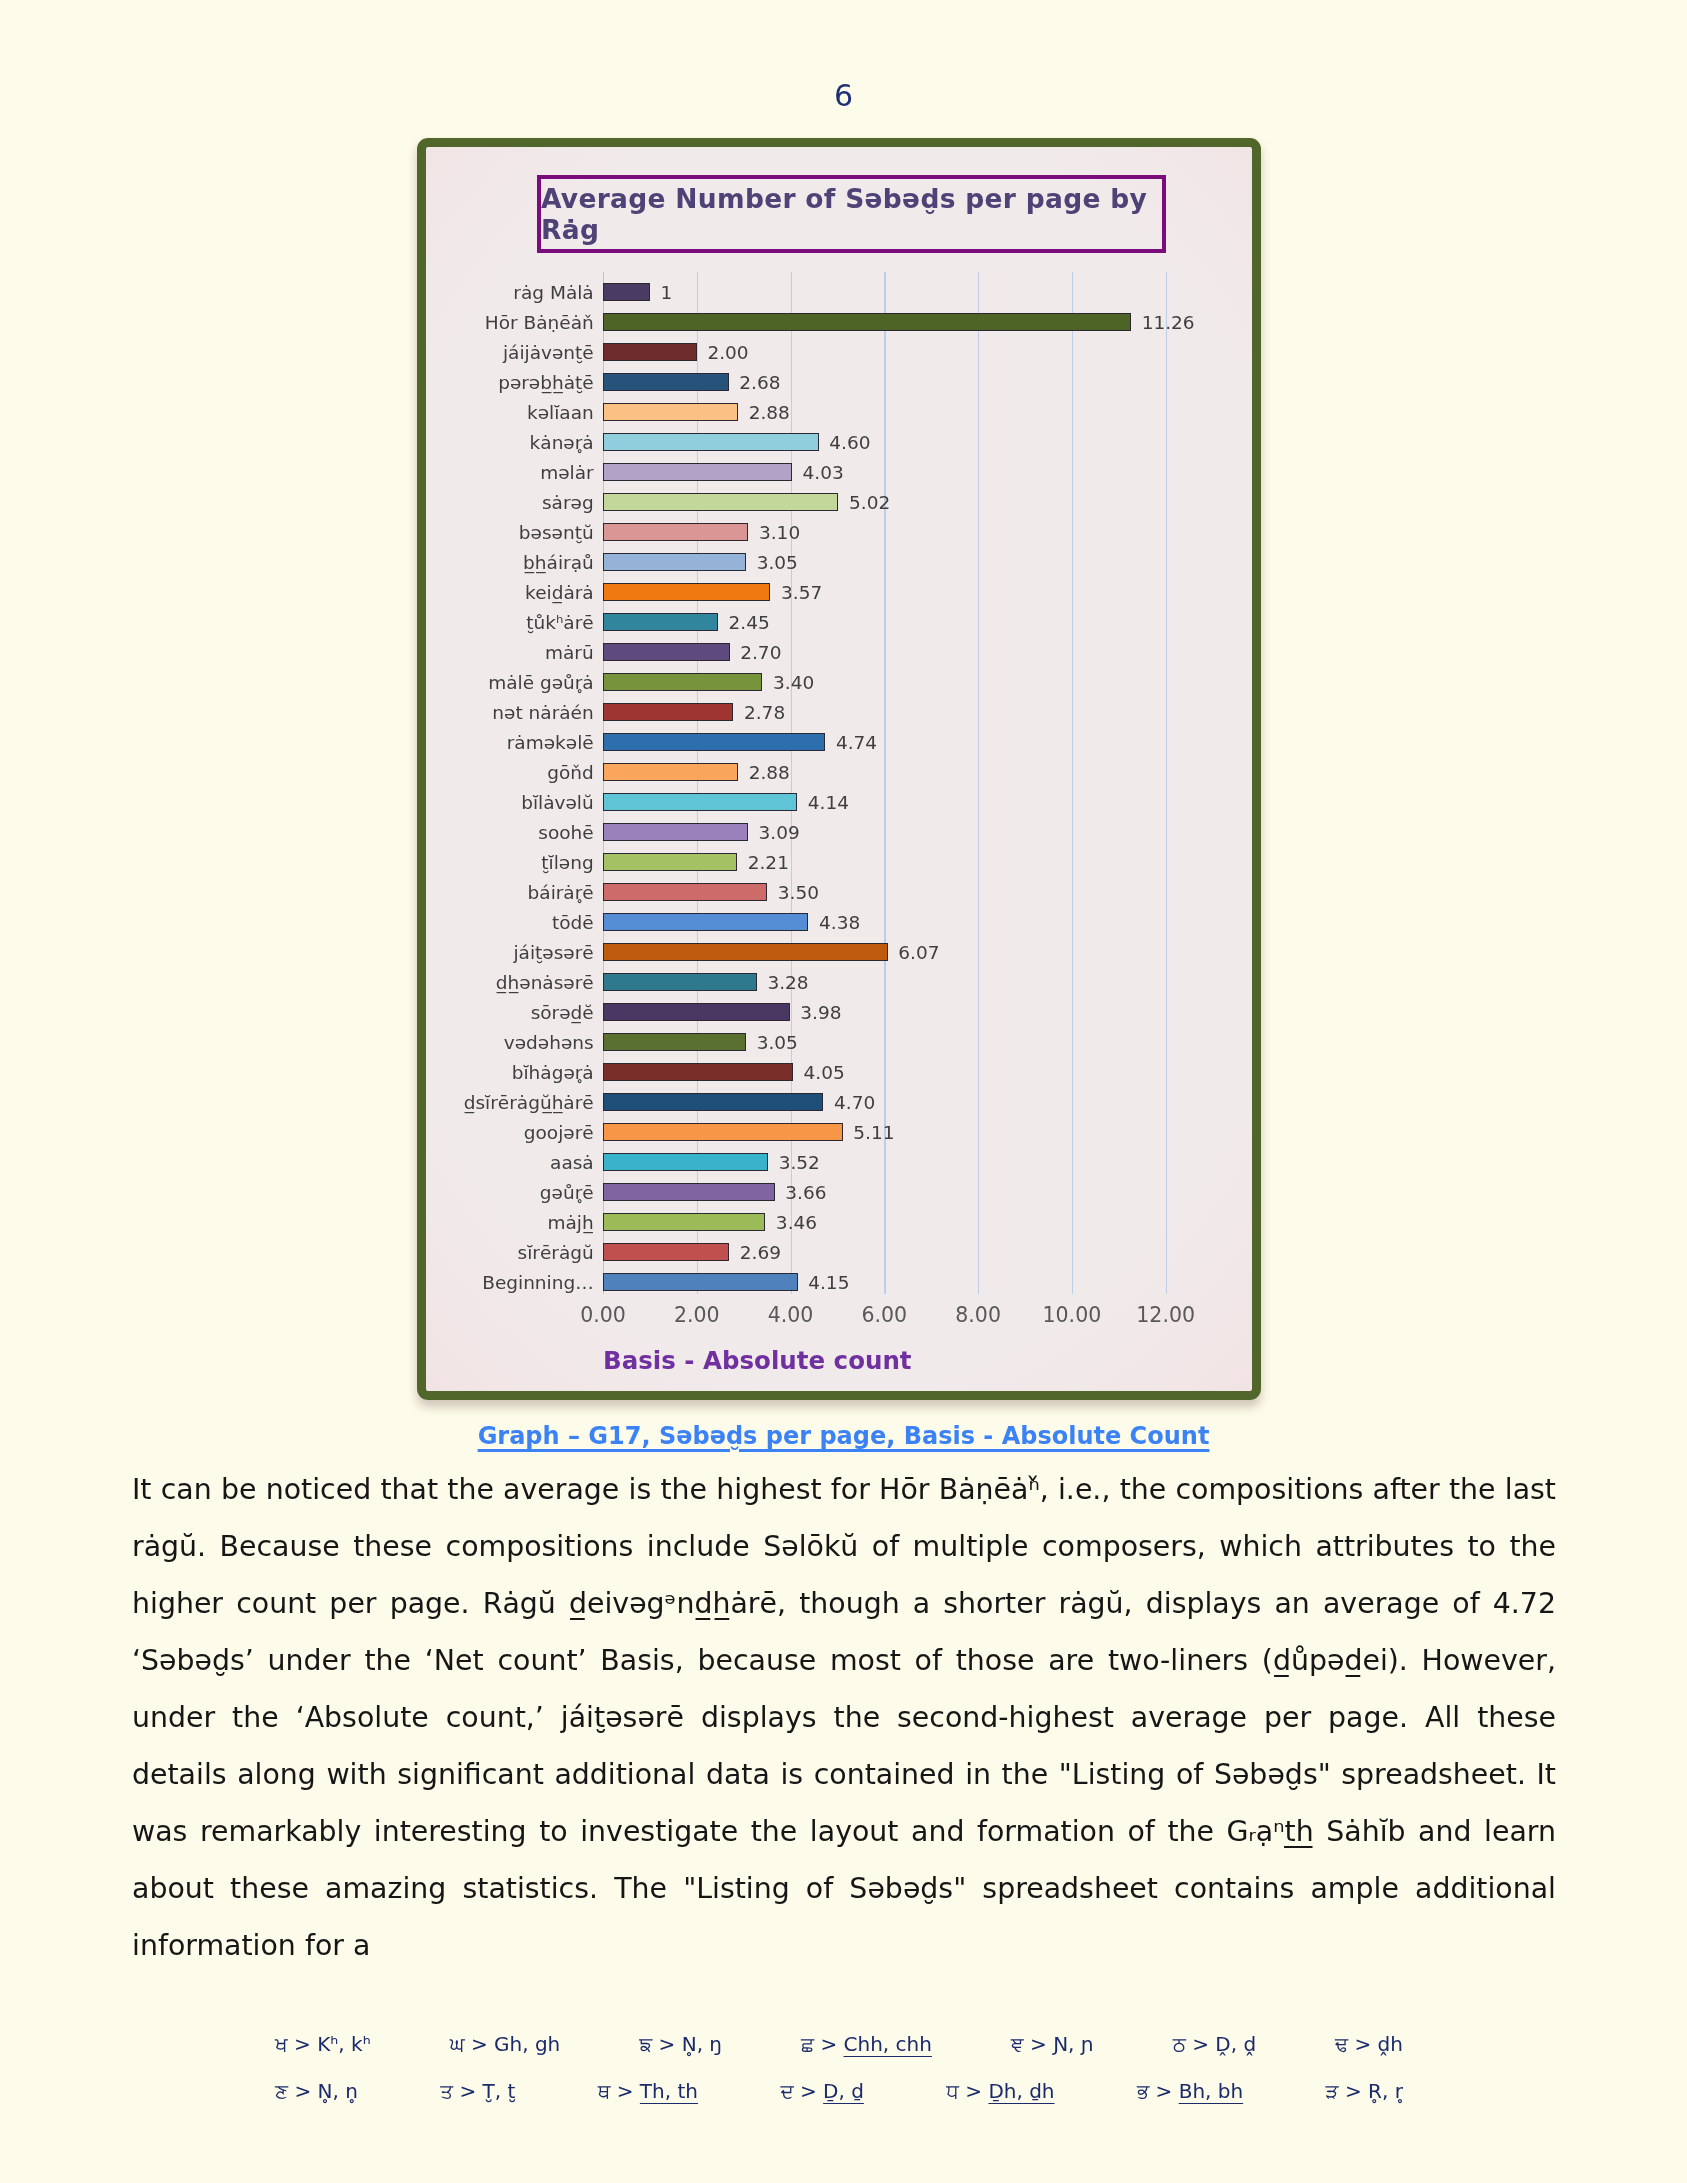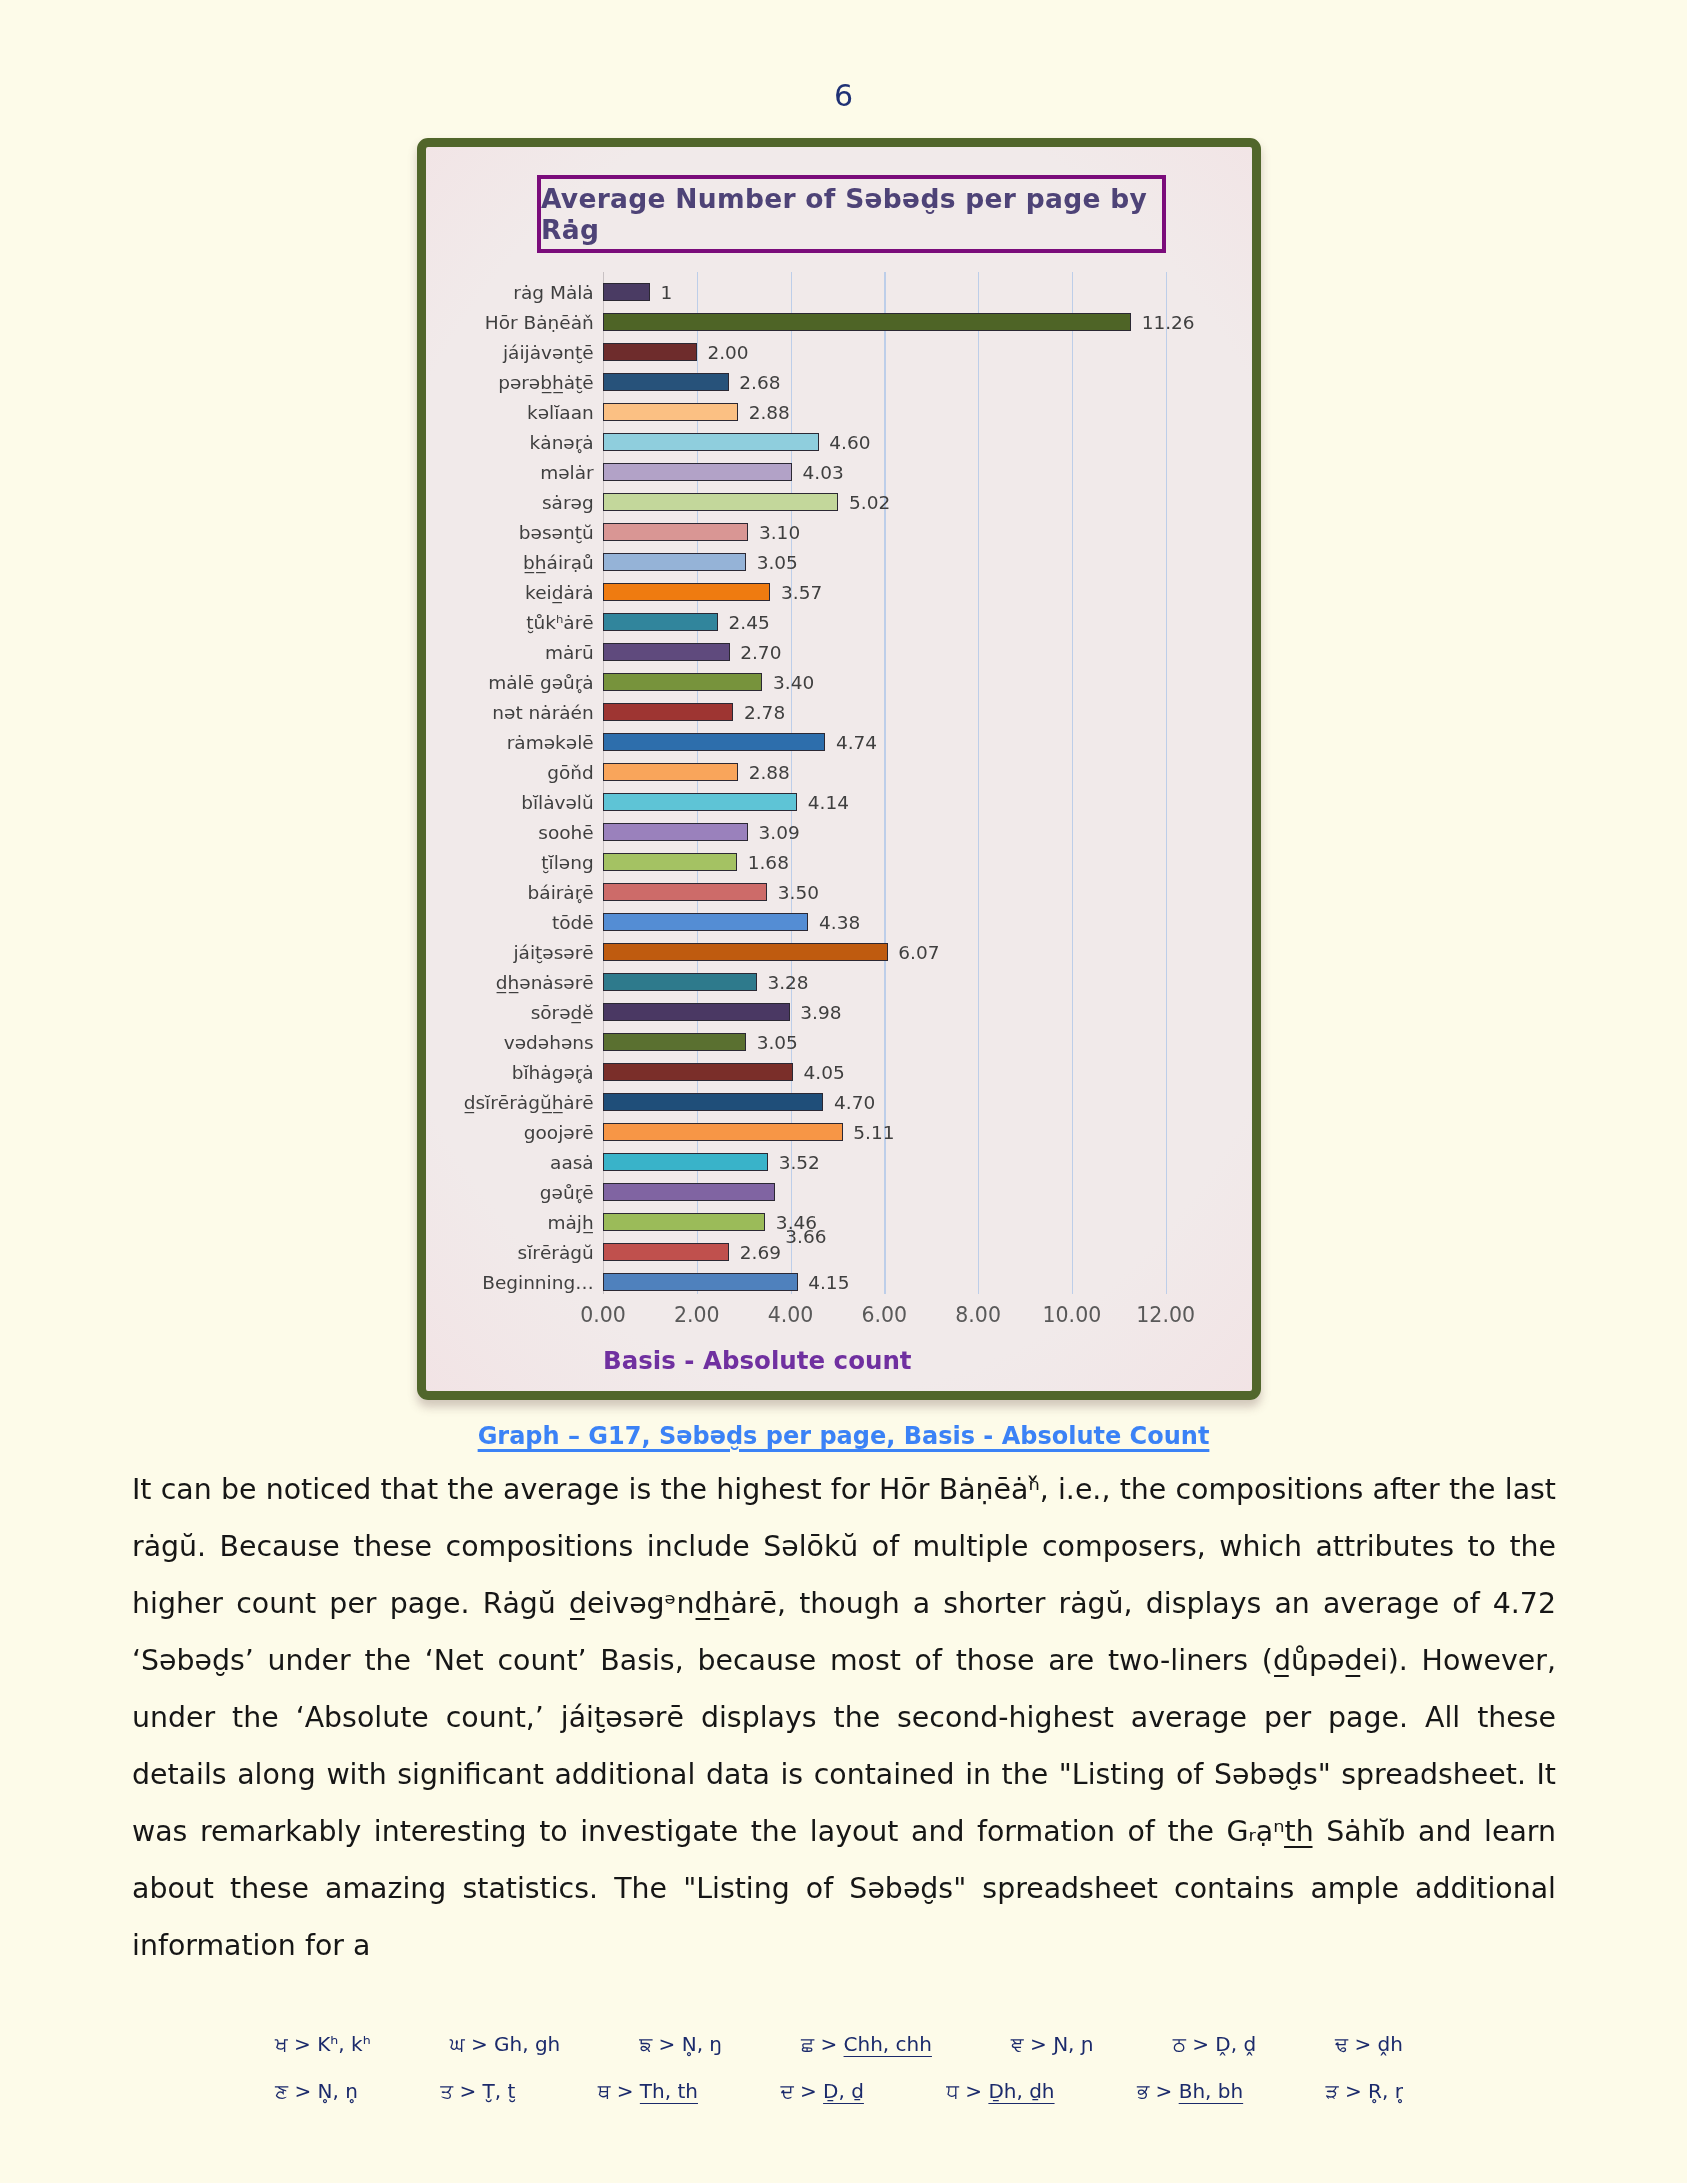--- a/index.html
+++ b/index.html
@@ -211,21 +211,21 @@
           <div class="bar-row">
             <div class="bar" style="width: 30.6667%; background: rgb(94, 196, 214);"></div>
             <div class="bar-value" style="left: calc(30.6667% + 10.6px);">4.14</div>
           </div>
           <div class="bar-row">
             <div class="bar" style="width: 22.8889%; background: rgb(154, 129, 188);"></div>
             <div class="bar-value" style="left: calc(22.8889% + 10.6px);">3.09</div>
           </div>
           <div class="bar-row">
             <div class="bar" style="width: 21.1852%; background: rgb(164, 194, 99);"></div>
-            <div class="bar-value" style="left: calc(21.1852% + 10.6px);">1.68</div>
+            <div class="bar-value" style="left: calc(21.1852% + 10.6px);">2.21</div>
           </div>
           <div class="bar-row">
             <div class="bar" style="width: 25.9259%; background: rgb(205, 107, 105);"></div>
             <div class="bar-value" style="left: calc(25.9259% + 10.6px);">3.50</div>
           </div>
           <div class="bar-row">
             <div class="bar" style="width: 32.4444%; background: rgb(84, 141, 212);"></div>
             <div class="bar-value" style="left: calc(32.4444% + 10.6px);">4.38</div>
           </div>
           <div class="bar-row">
@@ -255,21 +255,21 @@
           <div class="bar-row">
             <div class="bar" style="width: 37.8519%; background: rgb(247, 150, 70);"></div>
             <div class="bar-value" style="left: calc(37.8519% + 10.6px);">5.11</div>
           </div>
           <div class="bar-row">
             <div class="bar" style="width: 26.0741%; background: rgb(57, 179, 201);"></div>
             <div class="bar-value" style="left: calc(26.0741% + 10.6px);">3.52</div>
           </div>
           <div class="bar-row">
             <div class="bar" style="width: 27.1111%; background: rgb(128, 100, 162);"></div>
-            <div class="bar-value" style="left: calc(27.1111% + 10.6px); margin-top: 44px;">3.66</div>
+            <div class="bar-value" style="left: calc(27.1111% + 10.6px);">3.66</div>
           </div>
           <div class="bar-row">
             <div class="bar" style="width: 25.6296%; background: rgb(155, 187, 89);"></div>
             <div class="bar-value" style="left: calc(25.6296% + 10.6px);">3.46</div>
           </div>
           <div class="bar-row">
             <div class="bar" style="width: 19.9259%; background: rgb(192, 80, 77);"></div>
             <div class="bar-value" style="left: calc(19.9259% + 10.6px);">2.69</div>
           </div>
           <div class="bar-row">

